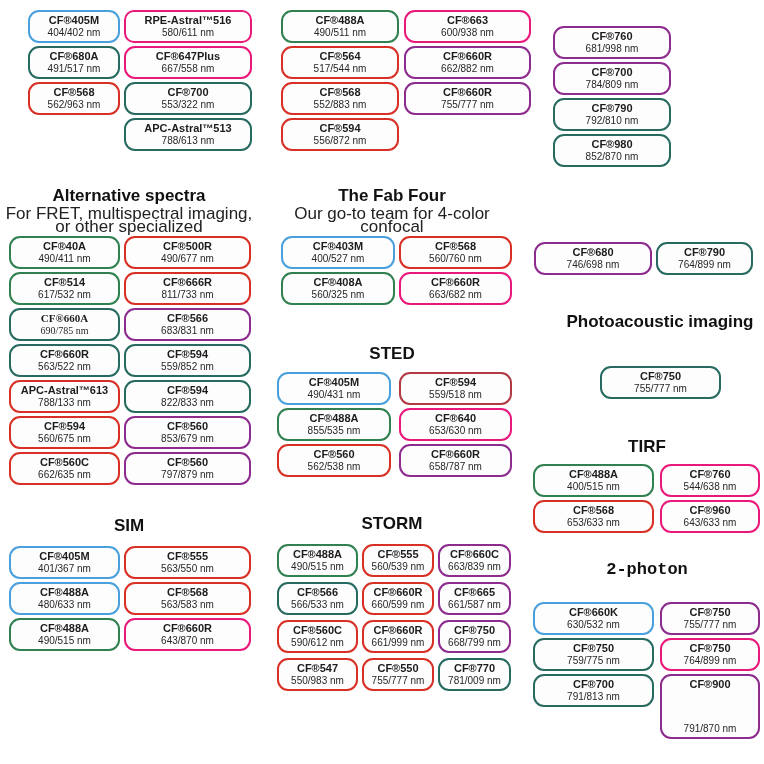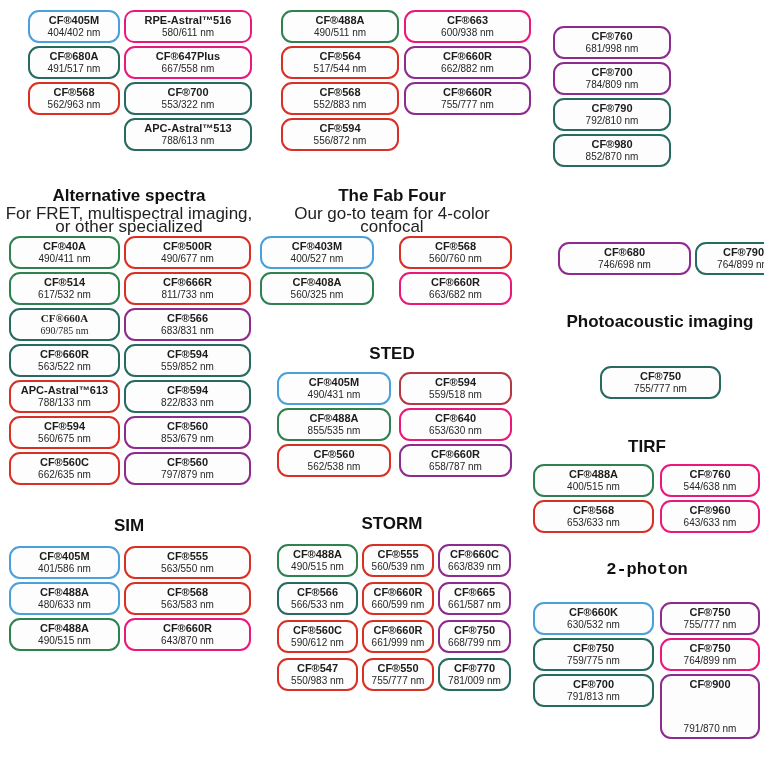--- a/index.html
+++ b/index.html
@@ -29,24 +29,24 @@
   #g_tl2{left:124px;top:10px;width:128px;}
   #g_tm1{left:281px;top:10px;width:118px;}
   #g_tm2{left:404px;top:10px;width:127px;}
   #g_tr{left:553px;top:26px;width:118px;}
   #t_alt{left:0px;top:186px;width:258px;}
   #s_alt{left:0px;top:207px;width:258px;}
   #g_alt1{left:9px;top:236px;width:111px;}
   #g_alt2{left:124px;top:236px;width:127px;}
   #t_fab{left:268px;top:186px;width:248px;}
   #s_fab{left:268px;top:207px;width:248px;}
-  #g_fab1{left:260px;top:236px;width:114px;}
+  #g_fab1{left:281px;top:236px;width:114px;}
   #g_fab2{left:399px;top:236px;width:113px;}
   #g_midright{left:534px;top:242px;}
-  #g_midright .pill:nth-child(1){width:133px;margin-left:24px;}
+  #g_midright .pill:nth-child(1){width:118px;}
   #g_midright .pill:nth-child(2){width:97px;}
   #t_sted{left:268px;top:344px;width:248px;}
   #g_sted1{left:277px;top:372px;width:114px;}
   #g_sted2{left:399px;top:372px;width:113px;}
   #t_photo{left:562px;top:312px;width:196px;}
   #g_photo{left:600px;top:366px;width:121px;}
   #t_tirf{left:530px;top:437px;width:234px;}
   #g_tirf1{left:533px;top:464px;width:121px;}
   #g_tirf2{left:660px;top:464px;width:100px;}
   #t_sim{left:0px;top:516px;width:258px;}
@@ -300,21 +300,21 @@
     <div class="pill" style="border-color: rgb(233, 25, 124);">
       <div class="pill-name">CF®960</div>
       <div class="pill-value">643/633 nm</div>
     </div>
   </div>
 
 <div class="section-title" id="t_sim">SIM</div>
 <div class="col" id="g_sim1">
     <div class="pill" style="border-color: rgb(74, 160, 220);">
       <div class="pill-name">CF®405M</div>
-      <div class="pill-value">401/586 nm</div>
+      <div class="pill-value">401/367 nm</div>
     </div>
     <div class="pill" style="border-color: rgb(74, 160, 220);">
       <div class="pill-name">CF®488A</div>
       <div class="pill-value">480/633 nm</div>
     </div>
     <div class="pill" style="border-color: rgb(47, 129, 80);">
       <div class="pill-name">CF®488A</div>
       <div class="pill-value">490/515 nm</div>
     </div>
   </div>

